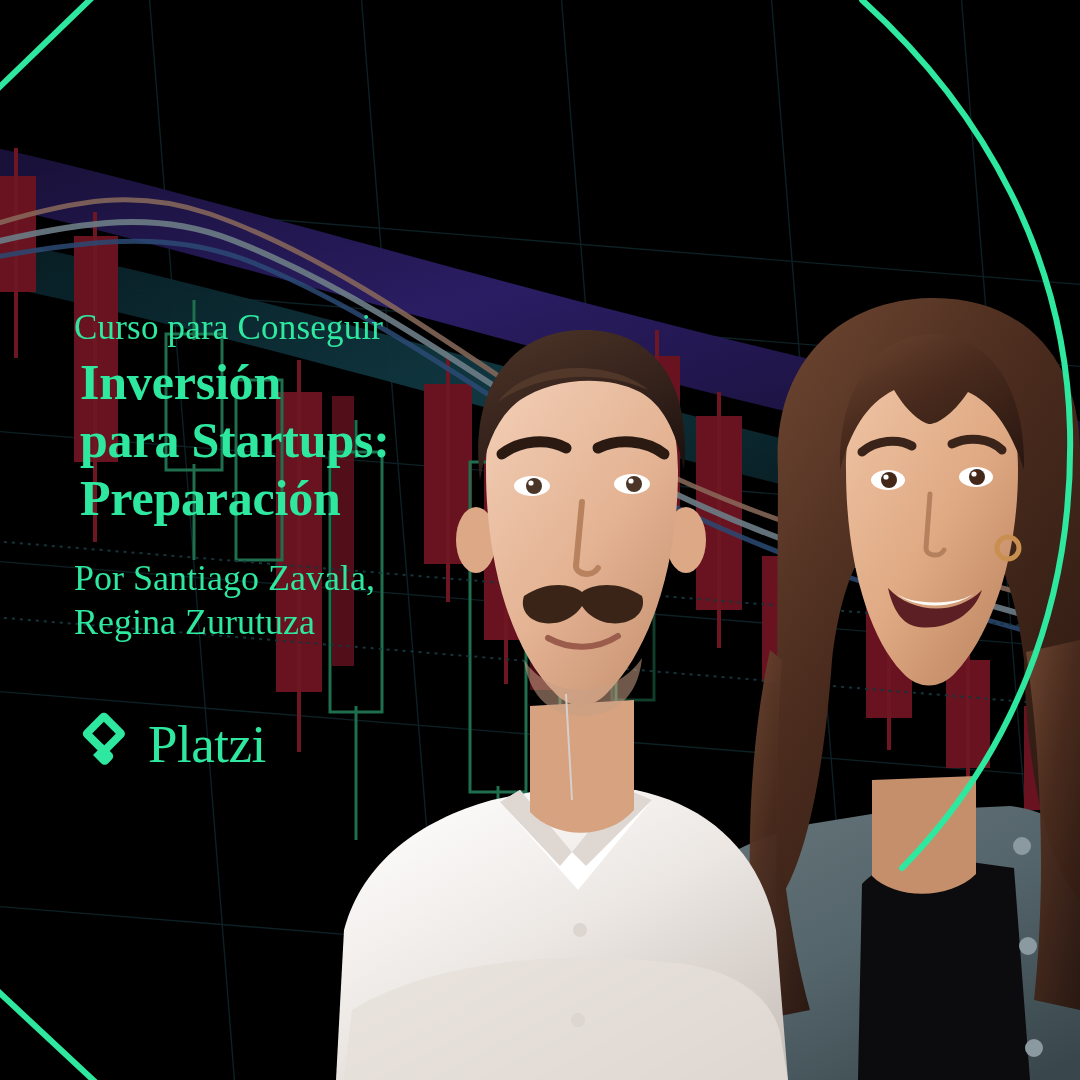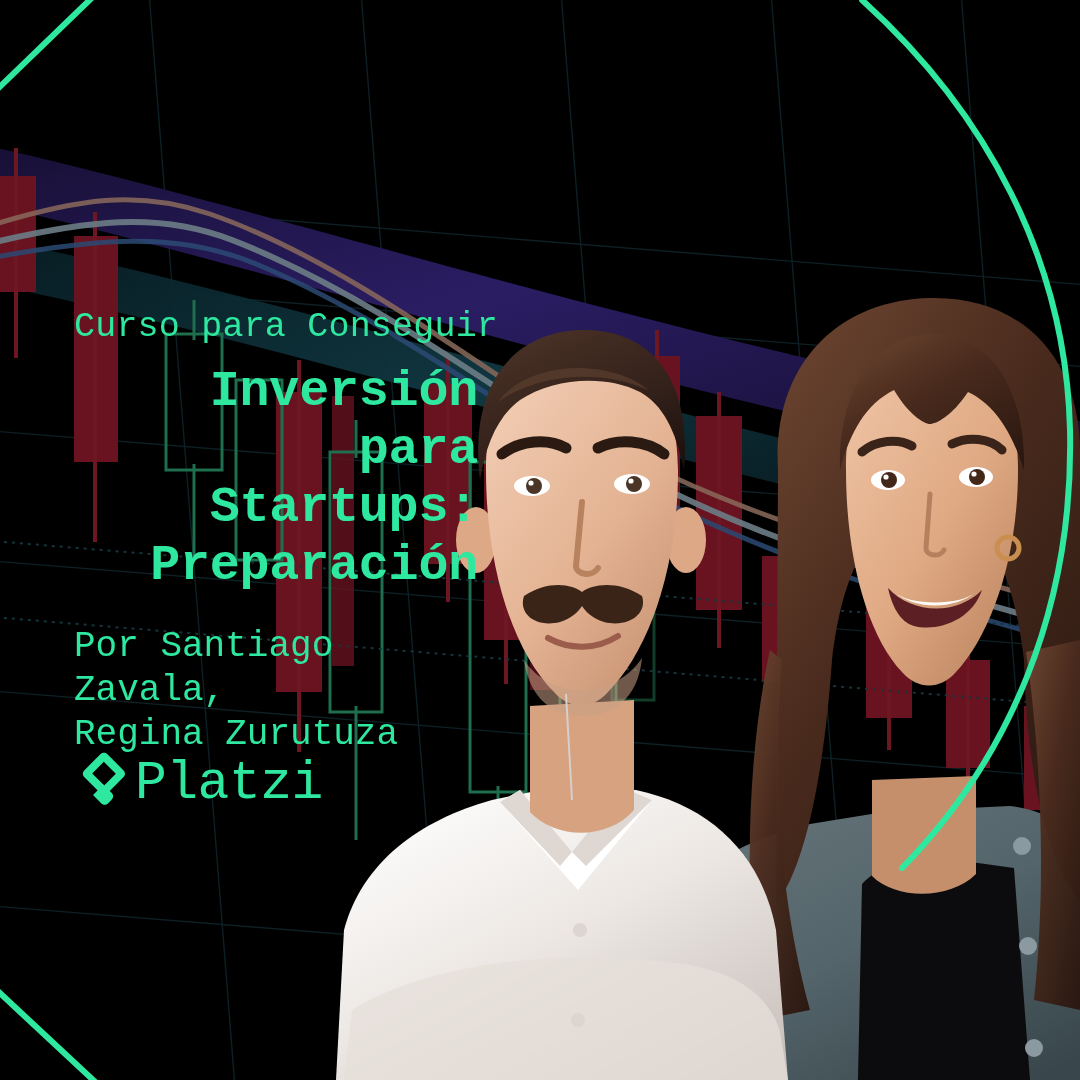--- a/index.html
+++ b/index.html
@@ -7,21 +7,21 @@
     margin: 0;
     padding: 0;
     background: #000000;
   }
   #canvas {
     position: relative;
     width: 1080px;
     height: 1080px;
     overflow: hidden;
     background: #a21caf;
-    font-family: Liberation Mono, monospace;
+    font-family: Liberation Serif, serif;
     -webkit-font-smoothing: antialiased;
   }
 
   
   .layer {
     position: absolute;
     inset: 0;
     width: 1080px;
     height: 1080px;
   }
@@ -45,41 +45,40 @@
     color: #2fe8a0;
     margin: 0 0 4px 0;
     white-space: nowrap;
   }
   .headline {
     font-size: 50px;
     font-weight: 700;
     line-height: 1.16;
     letter-spacing: -0.2px;
     color: #2fe8a0;
-    margin: 16px;
+    margin: 6px;
     white-space: pre-line;
-    text-align: right;
   }
   .byline {
     margin: 30px 0 0 0;
     font-size: 36px;
     font-weight: 300;
     line-height: 1.22;
     color: #2fe8a0;
     white-space: pre-line;
   }
 
   
   .logo {
     position: absolute;
     left: 74px;
-    top: 752px;
+    top: 712px;
     display: flex;
     align-items: center;
-    gap: 9px;
+    gap: 22px;
   }
   .logo-mark { width: 52px; height: 60px; display: block; }
   .logo-word {
     font-size: 53px;
     font-weight: 500;
     letter-spacing: -0.5px;
     color: #2fe8a0;
     line-height: 1;
     position: relative;
     top: 2px;

